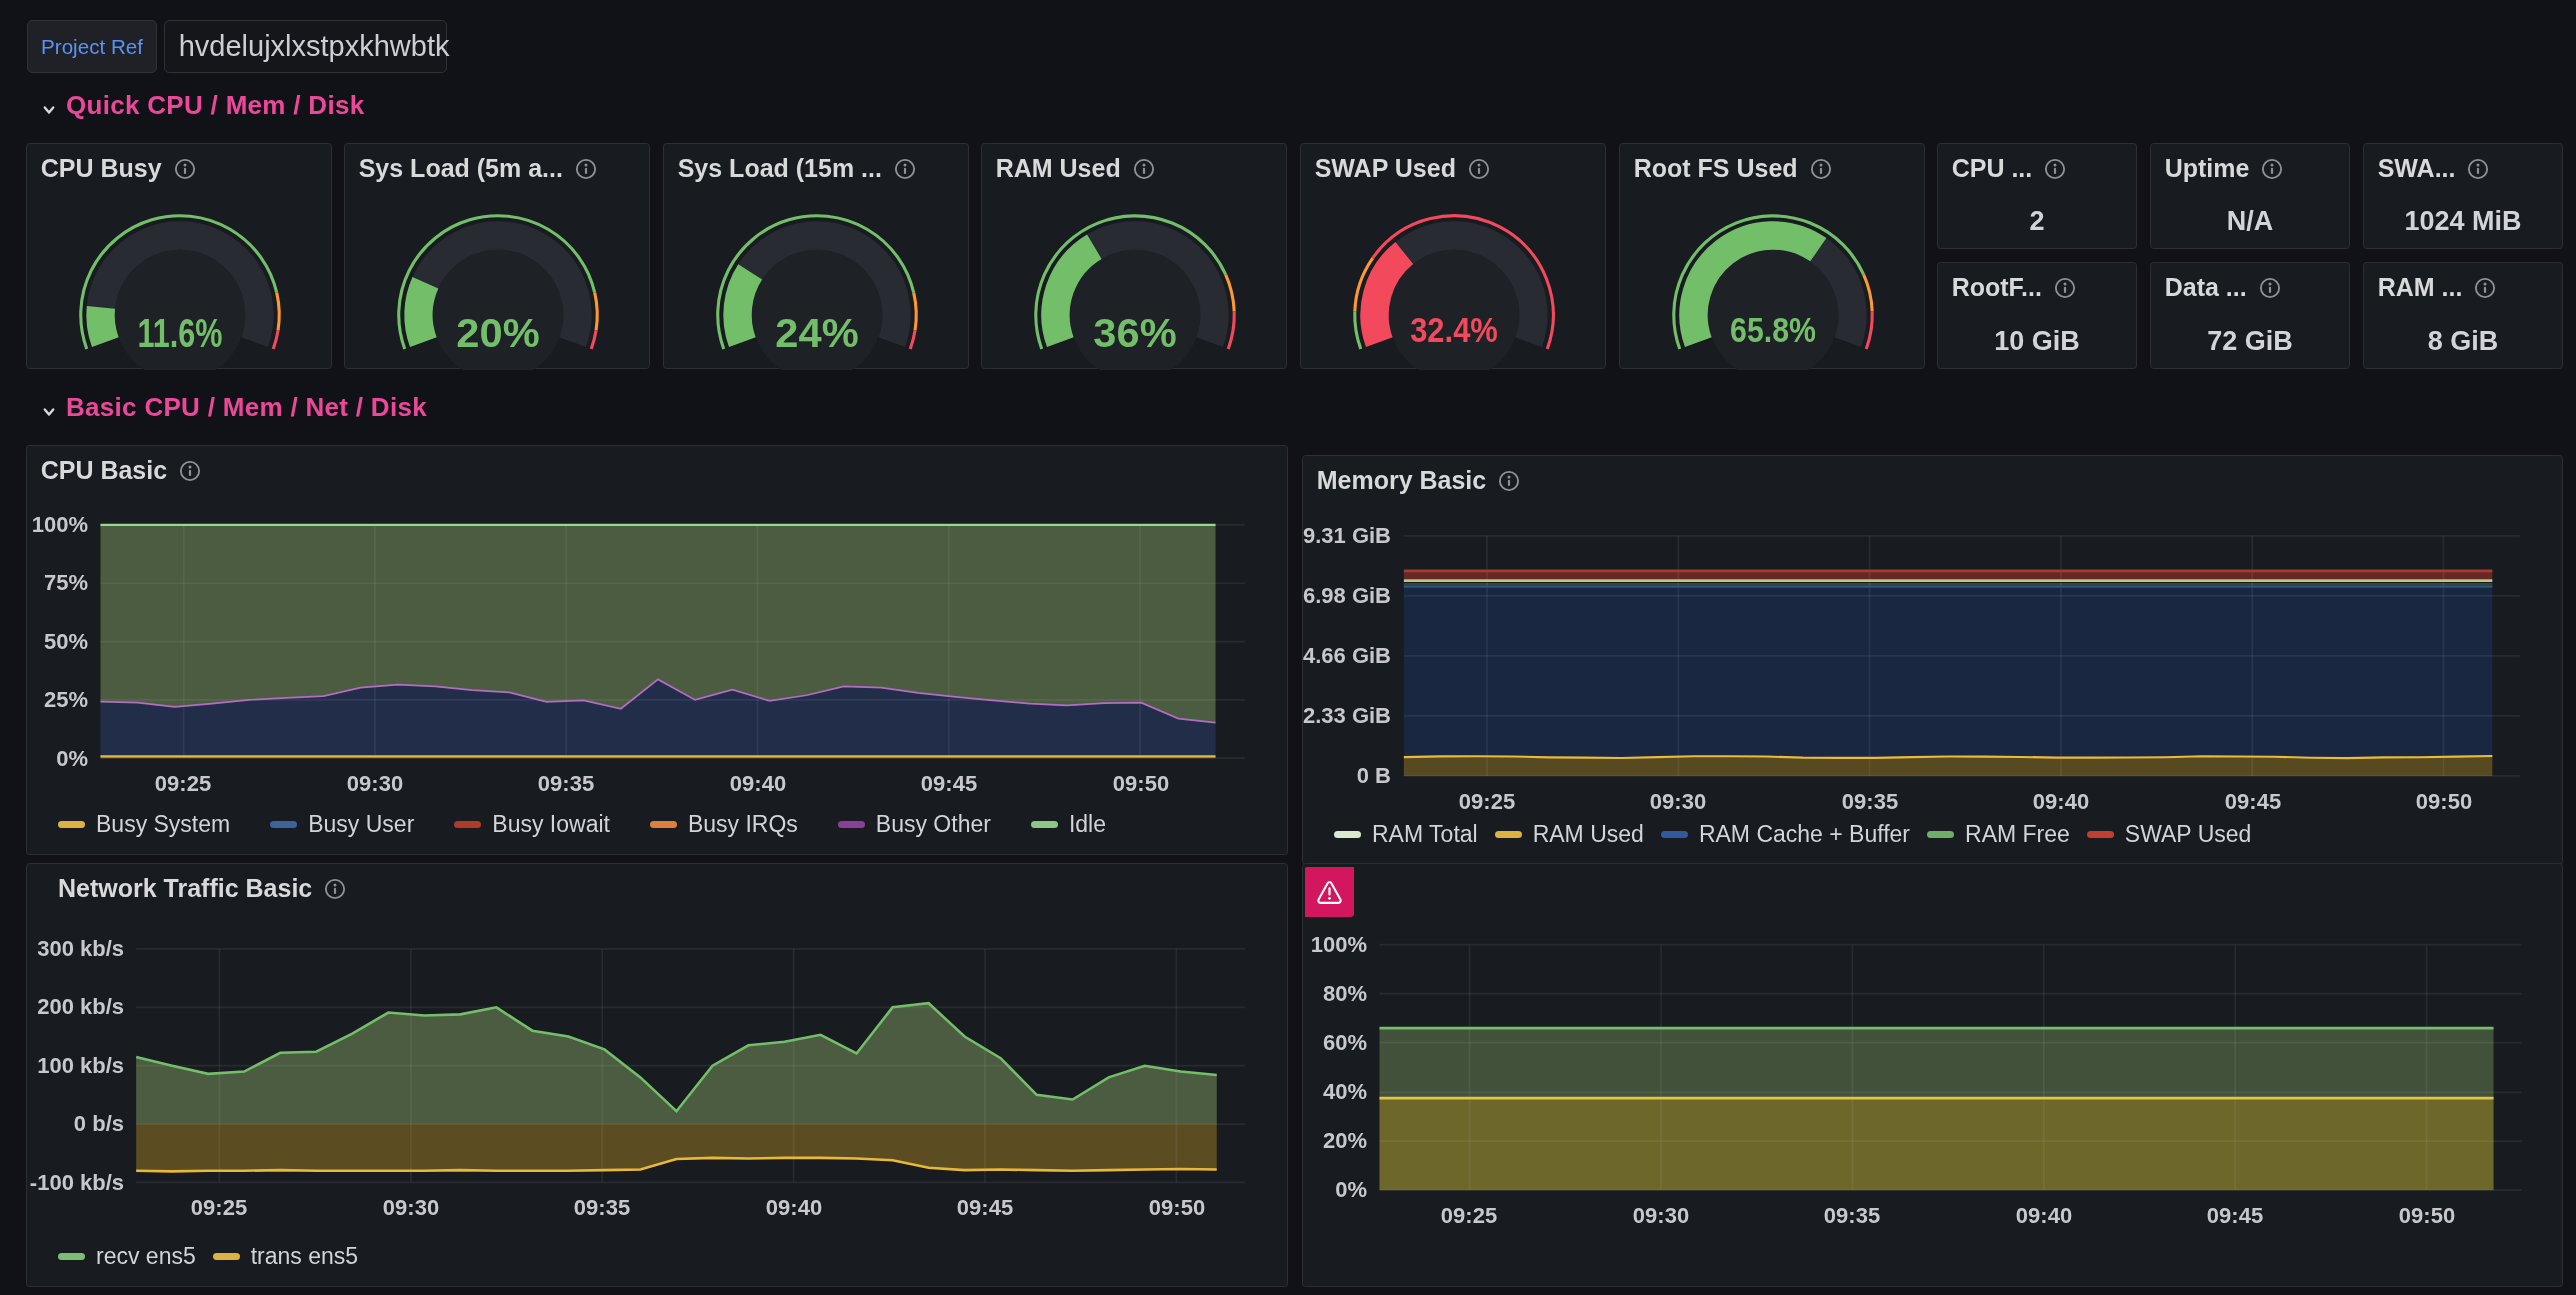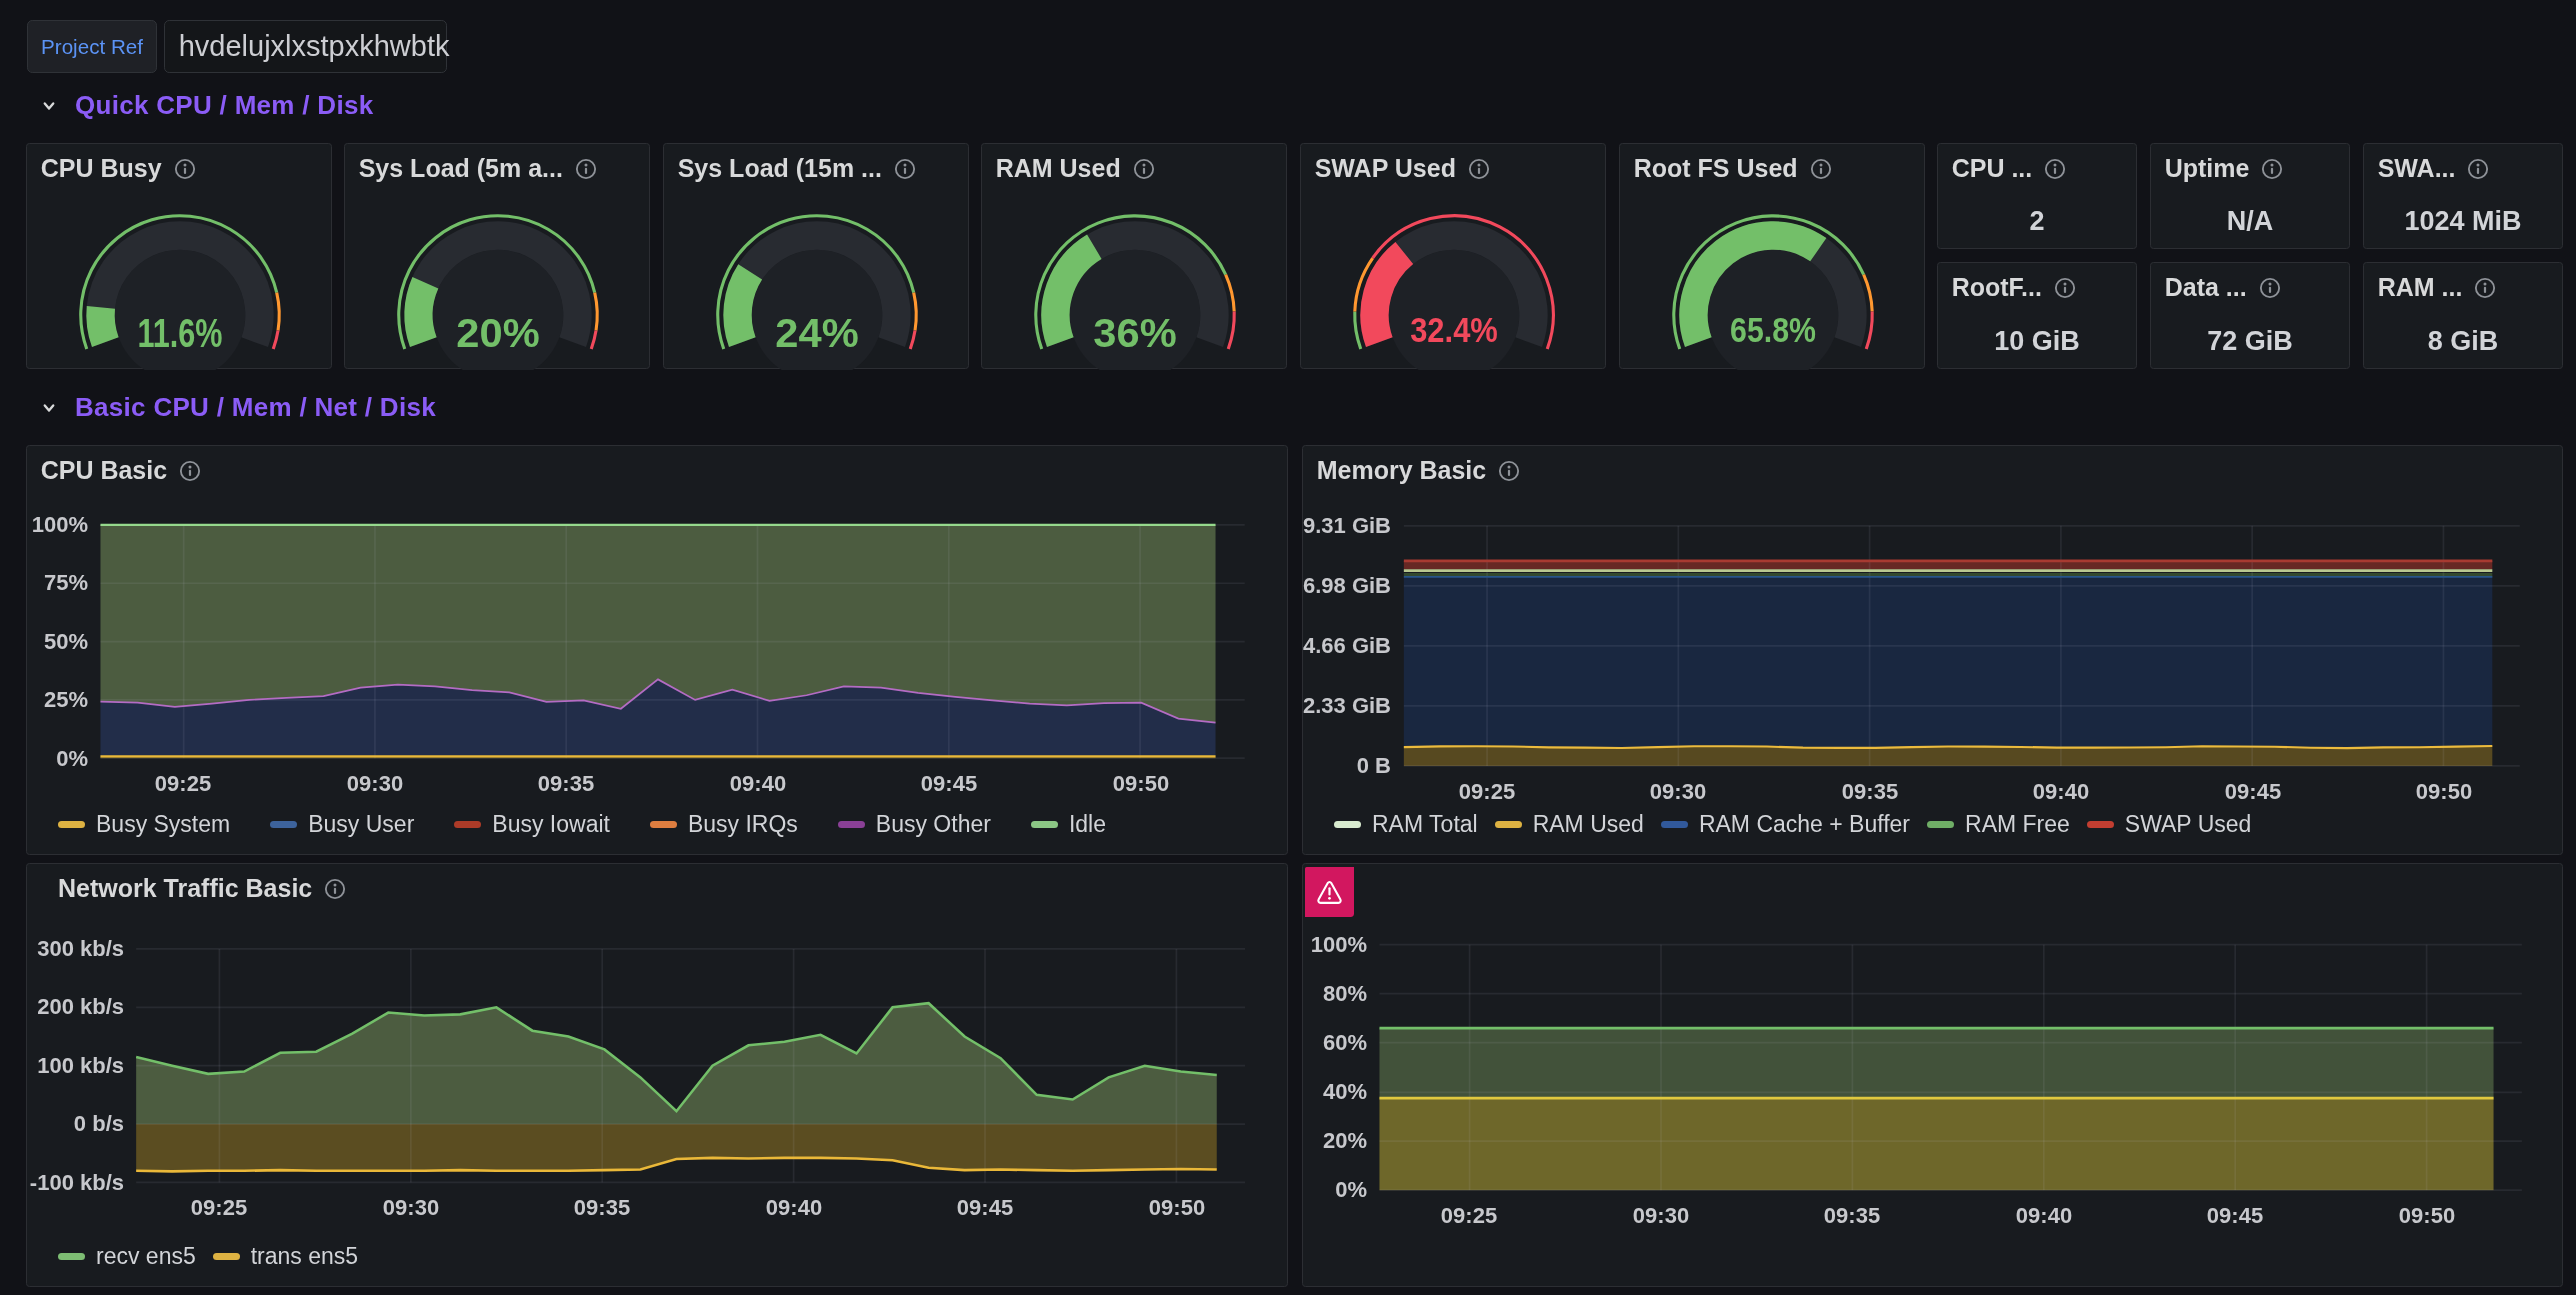--- a/index.html
+++ b/index.html
@@ -1,19 +1,19 @@
 <!DOCTYPE html>
 <html style="font-size:13.7px"><head><meta charset="utf-8"><style>
 * { margin:0; padding:0; box-sizing:border-box; }
 html,body { width:2576px; height:1296px; background:#111217; font-family:"Liberation Sans", sans-serif; overflow:hidden; }
 .abs { position:absolute; }
 .panel { position:absolute; background:#181B1F; border:0.9px solid #2C2E33; border-radius:3.4px; }
 .ph { position:absolute; display:flex; align-items:center; gap:12px; height:31px; }
 .pt { font-size:25px; font-weight:600; color:#D8D9DA; white-space:nowrap; }
-.sect { position:absolute; display:flex; align-items:center; gap:15px; color:#8b5cf6; }
+.sect { position:absolute; display:flex; align-items:flex-end; gap:6px; color:#ec4899; }
 .sect span { font-size:26px; font-weight:700; letter-spacing:0.3px; }
 .statv { position:absolute; left:0; right:0; text-align:center; font-size:27px; font-weight:600; color:#D2D4D8; }
 .ylab { position:absolute; text-align:right; font-size:22px; font-weight:600; color:#C7C8CC; width:137px; line-height:24px; }
 .xlab { position:absolute; text-align:center; font-size:22px; font-weight:600; color:#C7C8CC; width:120px; line-height:24px; }
 .legend { position:absolute; display:flex; align-items:center; column-gap:17px; }
 .li { display:flex; align-items:center; font-size:23px; color:#D2D4D8; white-space:nowrap; }
 .li i { display:inline-block; width:27px; height:7.7px; border-radius:3.9px; margin-right:11px; }
 </style></head><body>
 <div class="abs" style="left:27px;top:20px;width:130px;height:53px;background:#1F2126;border:1.7px solid #2F3237;border-radius:5.2px;display:flex;align-items:center;justify-content:center;">
     <span style="color:#5B93F5;font-size:20.6px;font-weight:500;">Project Ref</span>
@@ -257,21 +257,21 @@
     </svg>
     <div class="legend" style="left:31px;top:364px;height:29px;gap:40px;">
       <span class="li"><i style="background:#DDB242"></i>Busy System</span>
       <span class="li"><i style="background:#3D639C"></i>Busy User</span>
       <span class="li"><i style="background:#AC3B28"></i>Busy Iowait</span>
       <span class="li"><i style="background:#DE7E40"></i>Busy IRQs</span>
       <span class="li"><i style="background:#8A4096"></i>Busy Other</span>
       <span class="li"><i style="background:#8CC785"></i>Idle</span>
     </div>
   </div>
-<div class="panel" style="left:1302px;top:445px;width:1261px;height:410px">
+<div class="panel" style="left:1302px;top:455px;width:1261px;height:410px">
     <div class="ph" style="left:13.7px;top:9.4px">
       <span class="pt">Memory Basic</span>
       <svg width="22" height="22" viewBox="0 0 26 26" style="flex:none">
         <circle cx="13" cy="13" r="10.8" fill="none" stroke="#8E9298" stroke-width="2.2"></circle>
         <circle cx="13" cy="8.2" r="1.8" fill="#8E9298"></circle>
         <rect x="11.7" y="11.4" width="2.6" height="7.6" rx="1.3" fill="#8E9298"></rect>
       </svg>
     </div>
     <div class="ylab" style="left:-49px;top:68px;">9.31 GiB</div>
     <div class="ylab" style="left:-49px;top:128px;">6.98 GiB</div>

